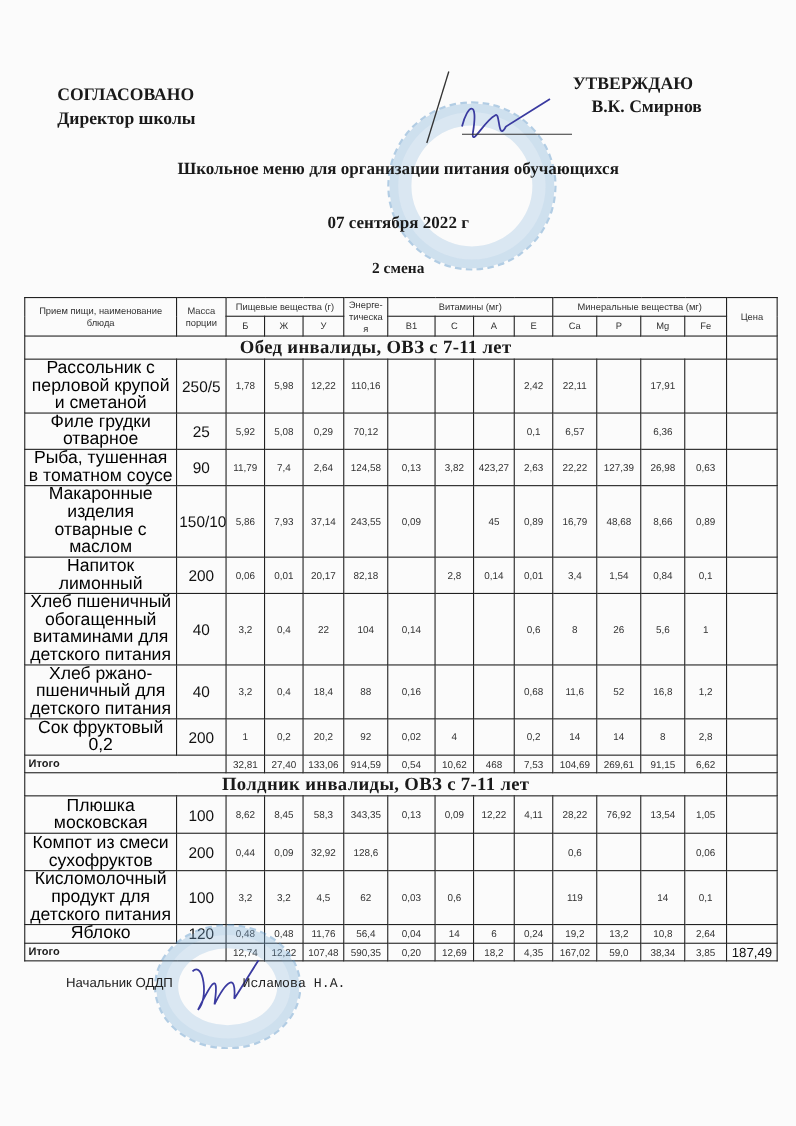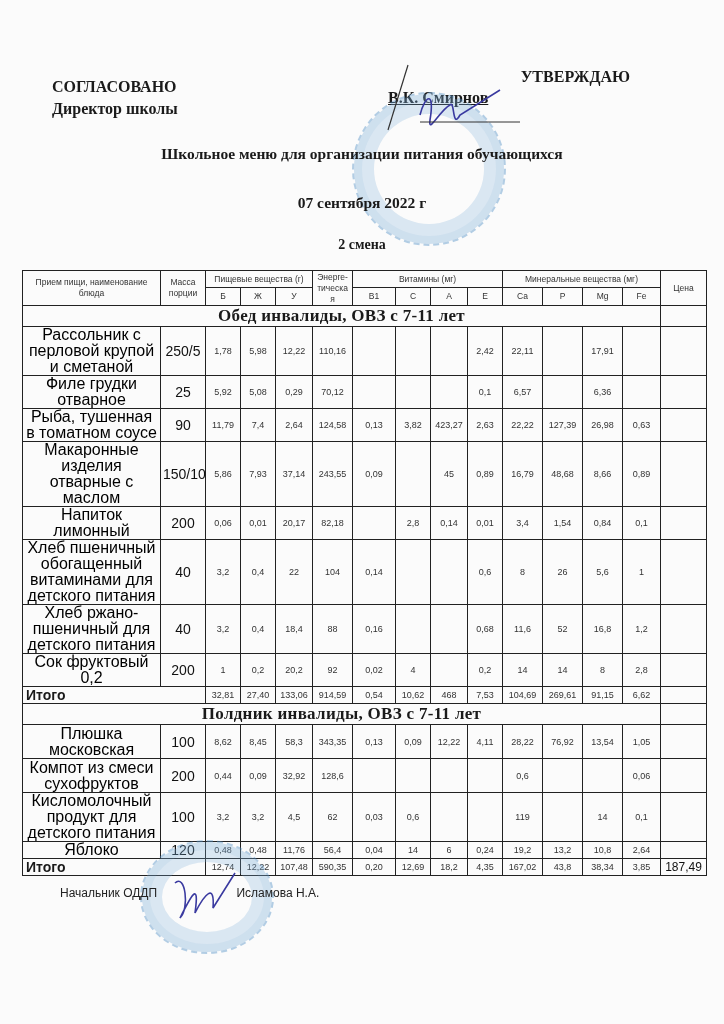--- a/index.html
+++ b/index.html
@@ -4,21 +4,21 @@
 <style>
   html, body { margin: 0; padding: 0; }
   body {
     width: 724px; height: 1024px; background: #fbfbfb; position: relative; overflow: hidden;
     font-family: "Liberation Sans", sans-serif; color: #1a1a1a;
   }
   .abs { position: absolute; }
   .hdr-left { left: 52px; top: 76px; font-family: "Liberation Serif", serif; font-weight: bold; font-size: 16px; line-height: 22px; }
   .hdr-right { left: 388px; top: 66px; width: 290px; font-family: "Liberation Serif", serif; font-weight: bold; font-size: 16px; line-height: 21px; }
   .hdr-right .approve { text-align: right; padding-right: 48px; }
-  .hdr-right .sign-name { padding-right: 40px; text-decoration: underline; }
+  .hdr-right .sign-name { text-align: right; padding-right: 40px; }
   .title { left: 0; width: 724px; text-align: center; font-family: "Liberation Serif", serif; font-weight: bold; font-size: 15.5px; }
   .stamp {
     position: absolute; border-radius: 50%; border: 2px dashed rgba(90,150,200,0.45);
     box-shadow: inset 0 0 0 8px rgba(120,170,215,0.12), inset 0 0 0 18px rgba(255,255,255,0), inset 0 0 0 20px rgba(120,170,215,0.25);
     pointer-events: none;
   }
   .sig { position: absolute; pointer-events: none; }
 
   table.menu {
     position: absolute; left: 22px; top: 270px; width: 684px;
@@ -26,24 +26,24 @@
     font-size: 9px;
   }
   table.menu td, table.menu th {
     border: 1px solid #222; padding: 0 2px; text-align: center; vertical-align: middle; font-weight: normal;
   }
   table.menu th { font-size: 8.5px; line-height: 11px; color: #333; }
   td.name { text-align: left; font-size: 16px; line-height: 16px; padding-left: 3px; color: #000000; }
   td.mass { font-size: 14px; color: #111; }
   td.num { font-size: 9px; color: #333; }
   tr.section td { font-family: "Liberation Serif", serif; font-weight: bold; font-size: 17px; height: 20px; text-align: center; letter-spacing: 0.3px; }
-  tr.total td.lbl { text-align: left; font-weight: bold; font-size: 14px; padding-left: 3px; }
+  tr.total td.lbl { text-align: left; font-weight: bold; font-size: 10px; padding-left: 3px; }
   td.price-total { font-weight: bold; font-size: 12px; color: #111; border: 1.5px solid #111; }
   .footer { left: 60px; top: 886px; font-size: 12px; color: #222; }
-  .footer .who { margin-left: 76px; }
+  .footer .who { margin-left: 60px; font-family: Liberation Mono, monospace; }
 </style>
 </head>
 <body>
 
 <div class="abs hdr-left">
   <div>СОГЛАСОВАНО</div>
   <div>Директор школы</div>
 </div>
 
 <div class="abs hdr-right">
@@ -337,21 +337,21 @@
         <td class="lbl" colspan="2">Итого</td>
         <td class="num">12,74</td>
         <td class="num">12,22</td>
         <td class="num">107,48</td>
         <td class="num">590,35</td>
         <td class="num">0,20</td>
         <td class="num">12,69</td>
         <td class="num">18,2</td>
         <td class="num">4,35</td>
         <td class="num">167,02</td>
-        <td class="num">43,8</td>
+        <td class="num">59,0</td>
         <td class="num">38,34</td>
         <td class="num">3,85</td>
         <td class="price-total">187,49</td>
       </tr>
     </tbody>
 </table>
 
 <div class="stamp" style="left:140px; top:840px; width:130px; height:110px;"></div>
 <svg class="sig" style="left:165px;top:868px" width="80" height="60" viewBox="0 0 80 60">
   <path d="M10 15 C20 5 25 40 15 50 C25 30 35 10 30 45 C40 25 50 15 48 40 L70 5" stroke="#3a3aa0" stroke-width="1.6" fill="none"></path>

